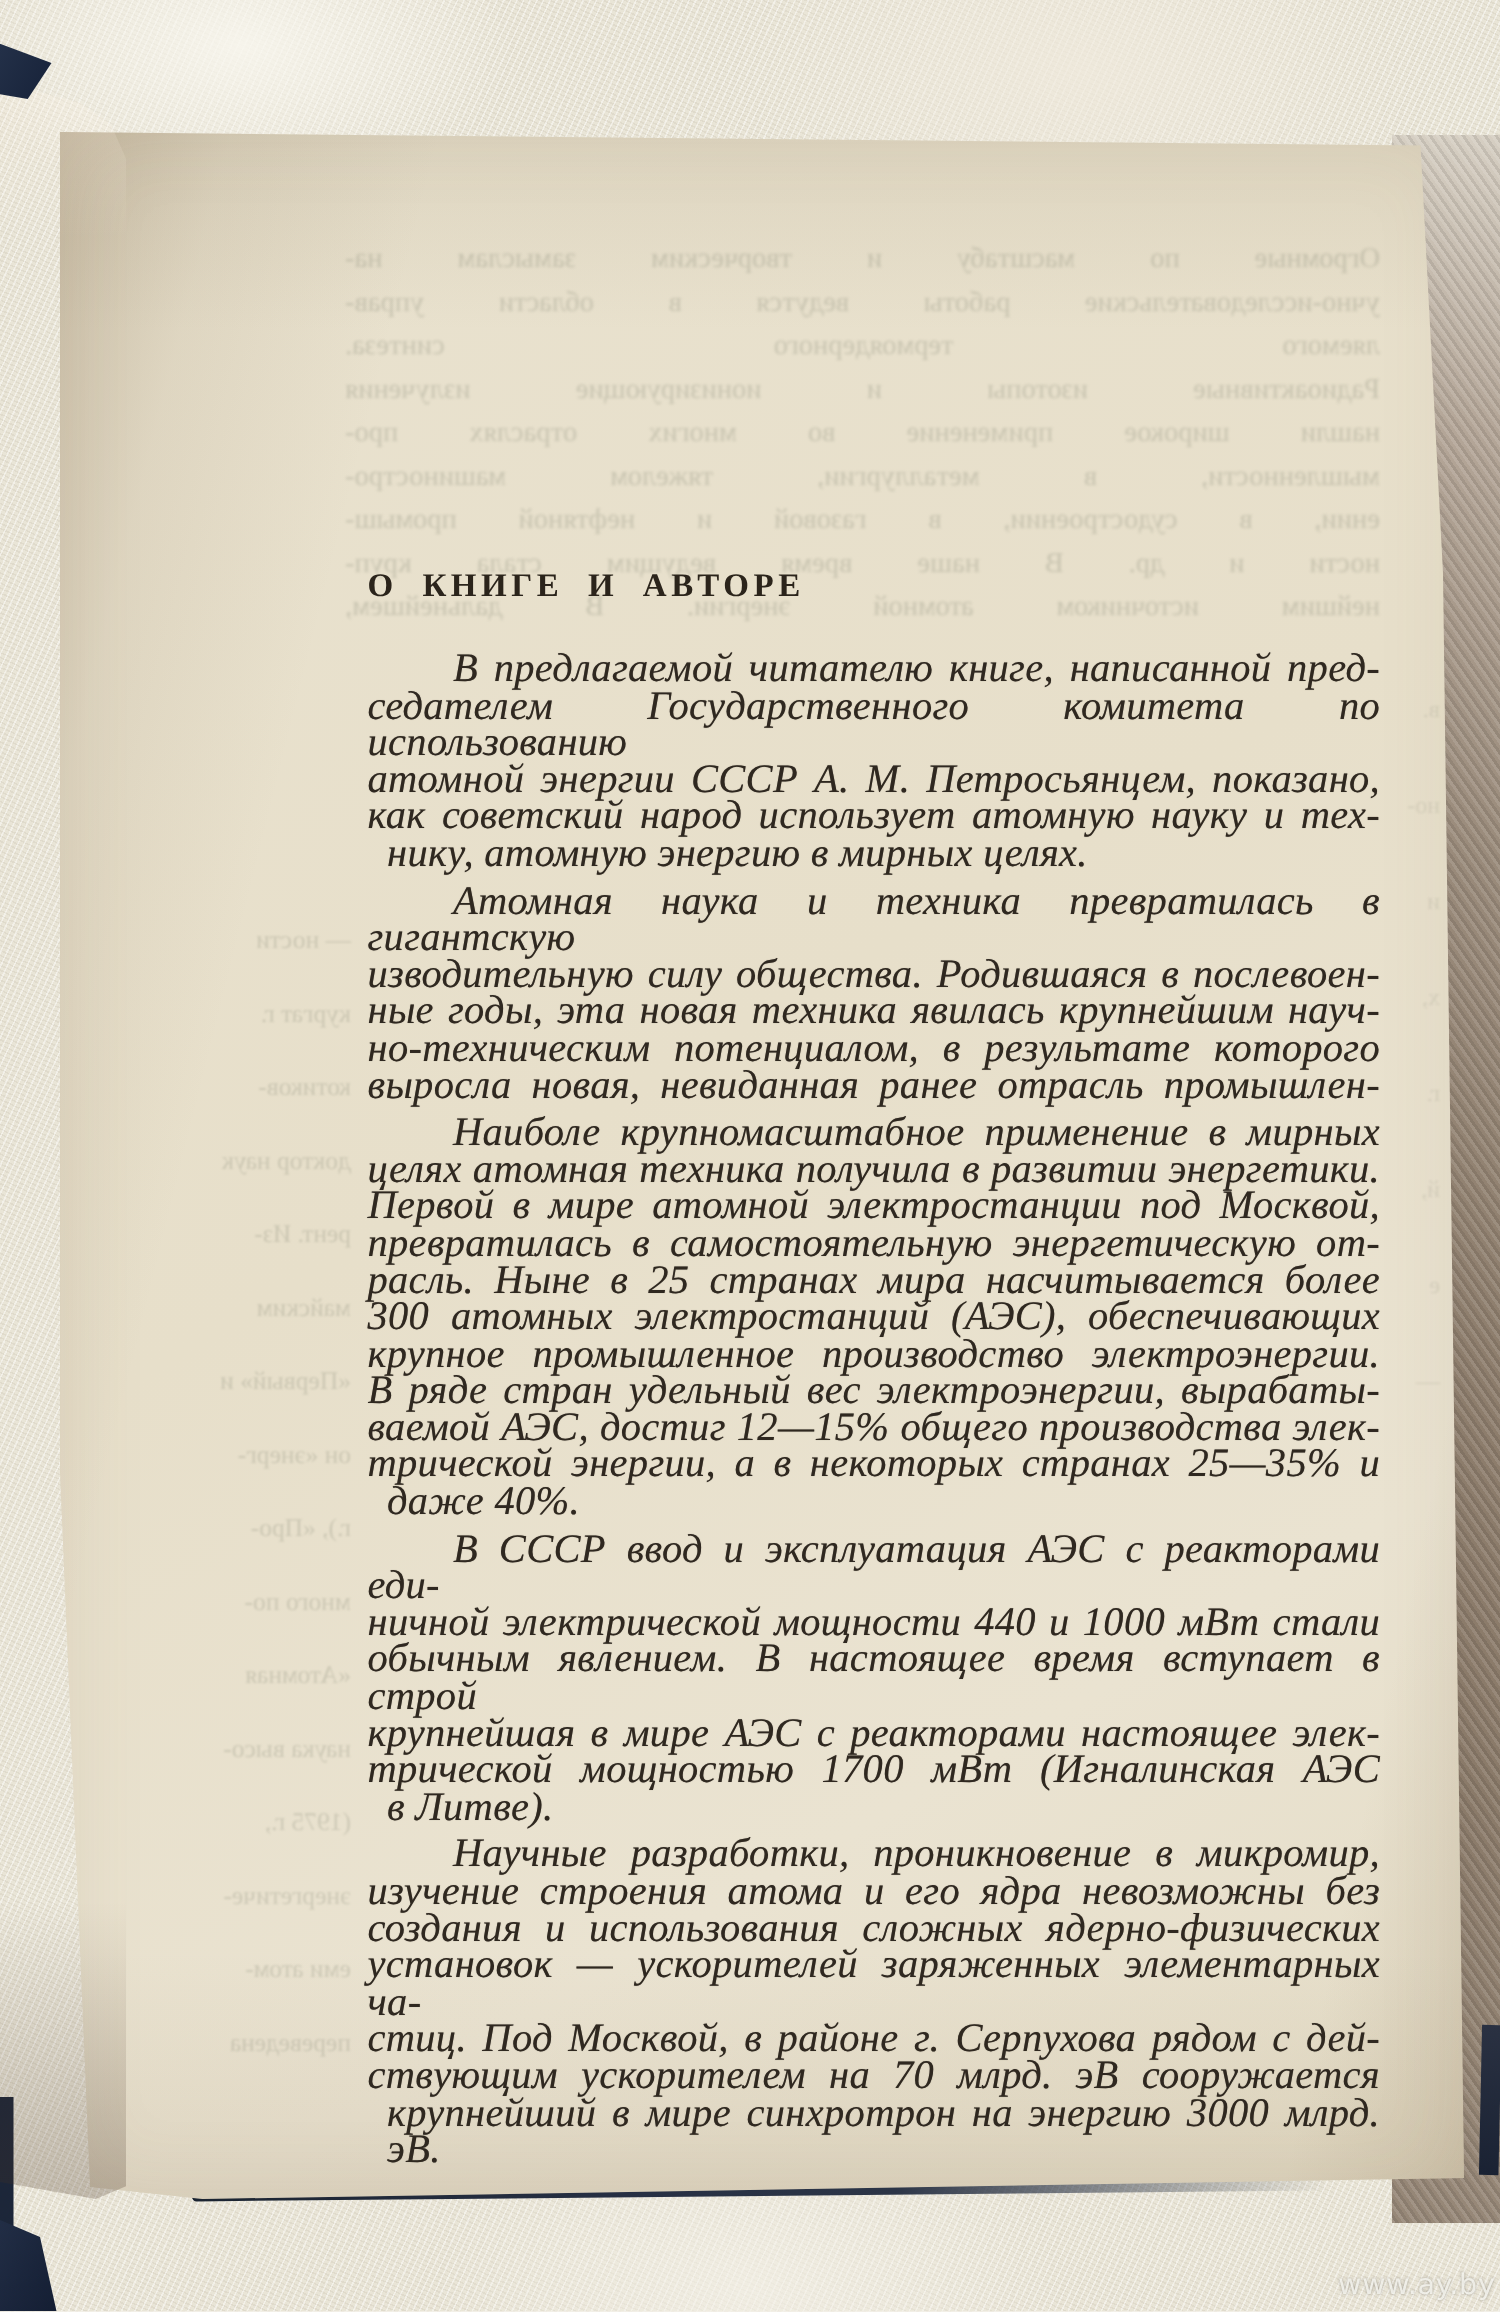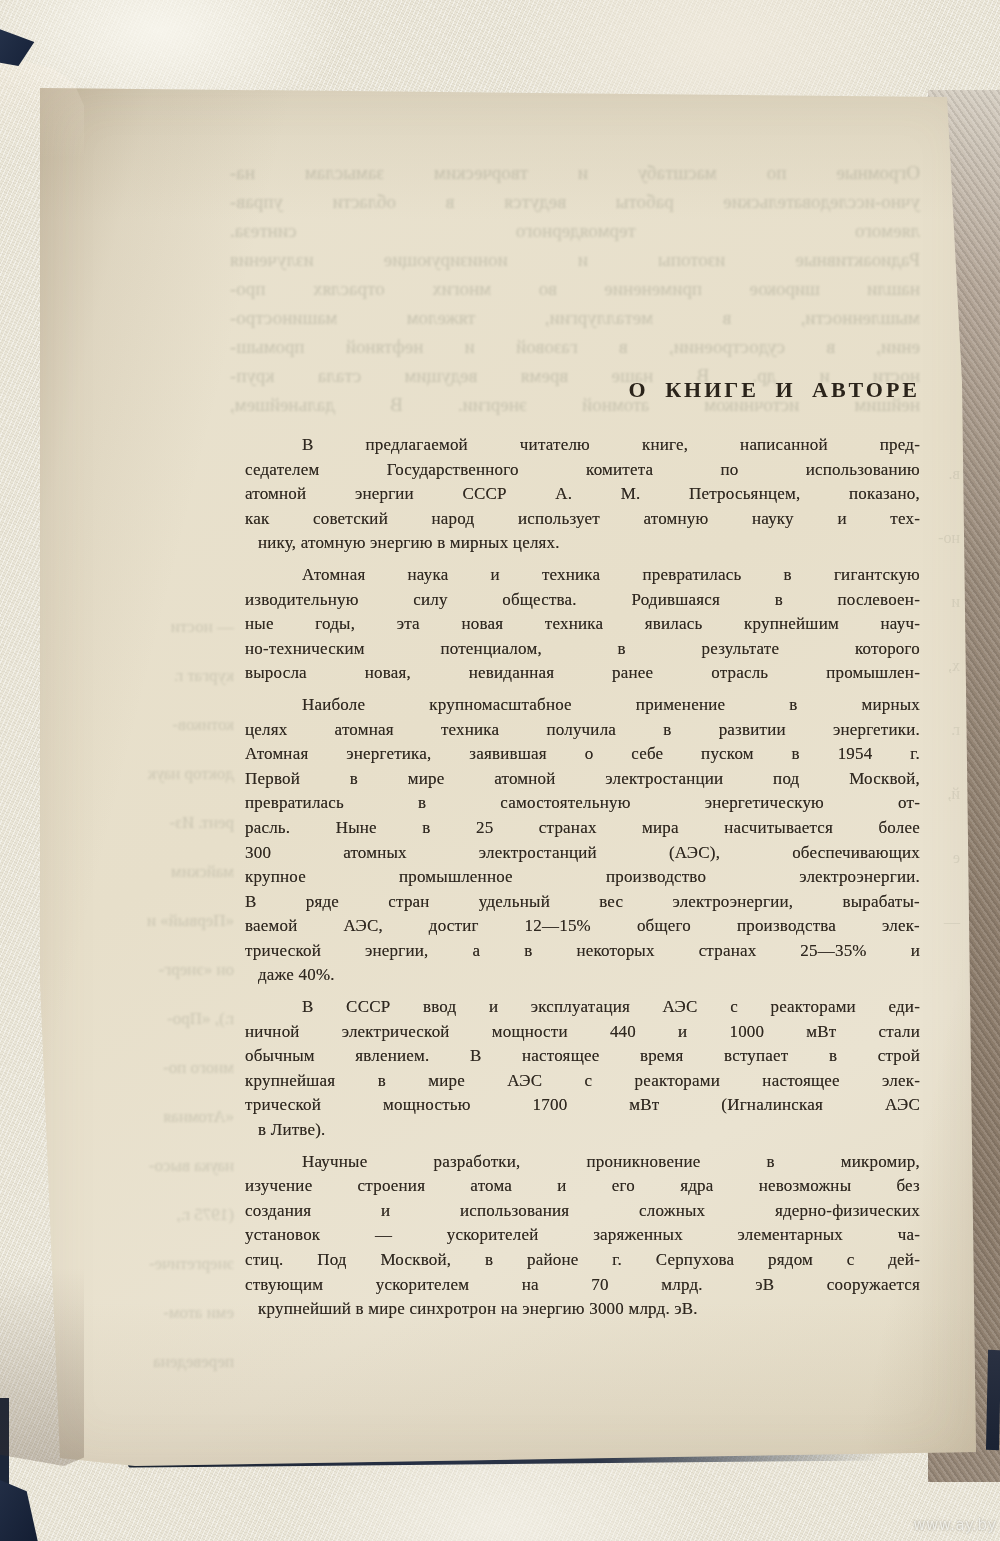--- a/index.html
+++ b/index.html
@@ -40,39 +40,39 @@
   
   .page{position:absolute;left:40px;top:82px;width:936px;height:1386px;z-index:3;
     clip-path:polygon(2px 6px, 907px 15px, 922px 300px, 936px 1370px, 95px 1384px, 20px 1376px, 0px 900px, 0px 6px);
     background:
       linear-gradient(104deg, rgba(150,130,100,.38) 0%, rgba(150,130,100,.12) 9%, rgba(150,130,100,0) 20%),
       linear-gradient(180deg, rgba(160,145,115,.16) 0%, rgba(160,145,115,0) 10%, rgba(160,145,115,0) 88%, rgba(150,130,100,.14) 100%),
       linear-gradient(282deg, rgba(140,120,90,.18) 0%, rgba(140,120,90,0) 10%),
       linear-gradient(150deg,#e9e2cf 0%,#e7dfca 45%,#eae3d1 75%,#e4dcc6 100%);
     box-shadow:inset 0 0 60px rgba(120,100,70,.12);
   }
-  .title{margin:0;font-size:22px;line-height:24px;font-weight:bold;text-align:right;
+  .title{margin:0;font-size:22px;line-height:24px;font-weight:bold;text-align:left;
     letter-spacing:3px;word-spacing:8px;color:#2b241b;margin-bottom:31px;}
   .text-block{position:absolute;left:205px;top:296px;width:675px;z-index:4;color:#2f2820;}
-  .paras{font-size:17px;}
+  .paras{font-size:27px;font-style:italic;}
   .para + .para{margin-top:7px;}
   .line{line-height:24.6px;text-align:justify;text-align-last:justify;letter-spacing:.2px;
     text-shadow:0 0 .5px rgba(47,40,32,.55);}
   .line.first{text-indent:57px;}
   .line.last{text-align-last:left;margin-left:13px;}
   
   .bleed{position:absolute;color:#7e816f;transform:scaleX(-1);filter:blur(1.1px);pointer-events:none;}
   .bleed .bl{text-align:justify;text-align-last:justify;}
   .bleed-top{left:190px;top:76px;width:690px;opacity:.30;font-size:19px;line-height:29px;}
   .bleed-left{left:42px;top:520px;width:152px;opacity:.26;font-size:17px;line-height:49px;filter:blur(.8px);}
   .bleed-left .bl{text-align:left;text-align-last:left;white-space:nowrap;}
   .bleed-right{left:862px;top:360px;width:58px;opacity:.16;font-size:16px;line-height:64px;filter:blur(.7px);}
   .bleed-right .bl{text-align:left;text-align-last:left;}
   .watermark{position:absolute;right:3px;bottom:7px;z-index:9;font-family:"DejaVu Sans",sans-serif;
-    font-size:15px;letter-spacing:.5px;color:rgba(252,252,247,.78);text-shadow:0 0 2px rgba(110,105,95,.6);}
+    font-size:19px;letter-spacing:.5px;color:rgba(252,252,247,.78);text-shadow:0 0 2px rgba(110,105,95,.6);}
 </style>
 </head>
 <body>
 
 <div class="scene">
 
   <div class="fore-shadow"></div>
   <div class="navy-line"></div>
   <div class="navy-right"></div>
   <div class="navy-left-sliver"></div>
@@ -131,21 +131,20 @@
           <div class="para">
             <div class="line first">Атомная наука и техника превратилась в гигантскую</div>
             <div class="line">изводительную силу общества. Родившаяся в послевоен-</div>
             <div class="line">ные годы, эта новая техника явилась крупнейшим науч-</div>
             <div class="line">но-техническим потенциалом, в результате которого</div>
             <div class="line">выросла новая, невиданная ранее отрасль промышлен-</div>
           </div>
           <div class="para">
             <div class="line first">Наиболе крупномасштабное применение в мирных</div>
             <div class="line">целях атомная техника получила в развитии энергетики.</div>
-            <div class="line">Атомная энергетика, заявившая о себе пуском в 1954 г.</div>
             <div class="line">Первой в мире атомной электростанции под Москвой,</div>
             <div class="line">превратилась в самостоятельную энергетическую от-</div>
             <div class="line">расль. Ныне в 25 странах мира насчитывается более</div>
             <div class="line">300 атомных электростанций (АЭС), обеспечивающих</div>
             <div class="line">крупное промышленное производство электроэнергии.</div>
             <div class="line">В ряде стран удельный вес электроэнергии, вырабаты-</div>
             <div class="line">ваемой АЭС, достиг 12—15% общего производства элек-</div>
             <div class="line">трической энергии, а в некоторых странах 25—35% и</div>
             <div class="line last">даже 40%.</div>
           </div>

